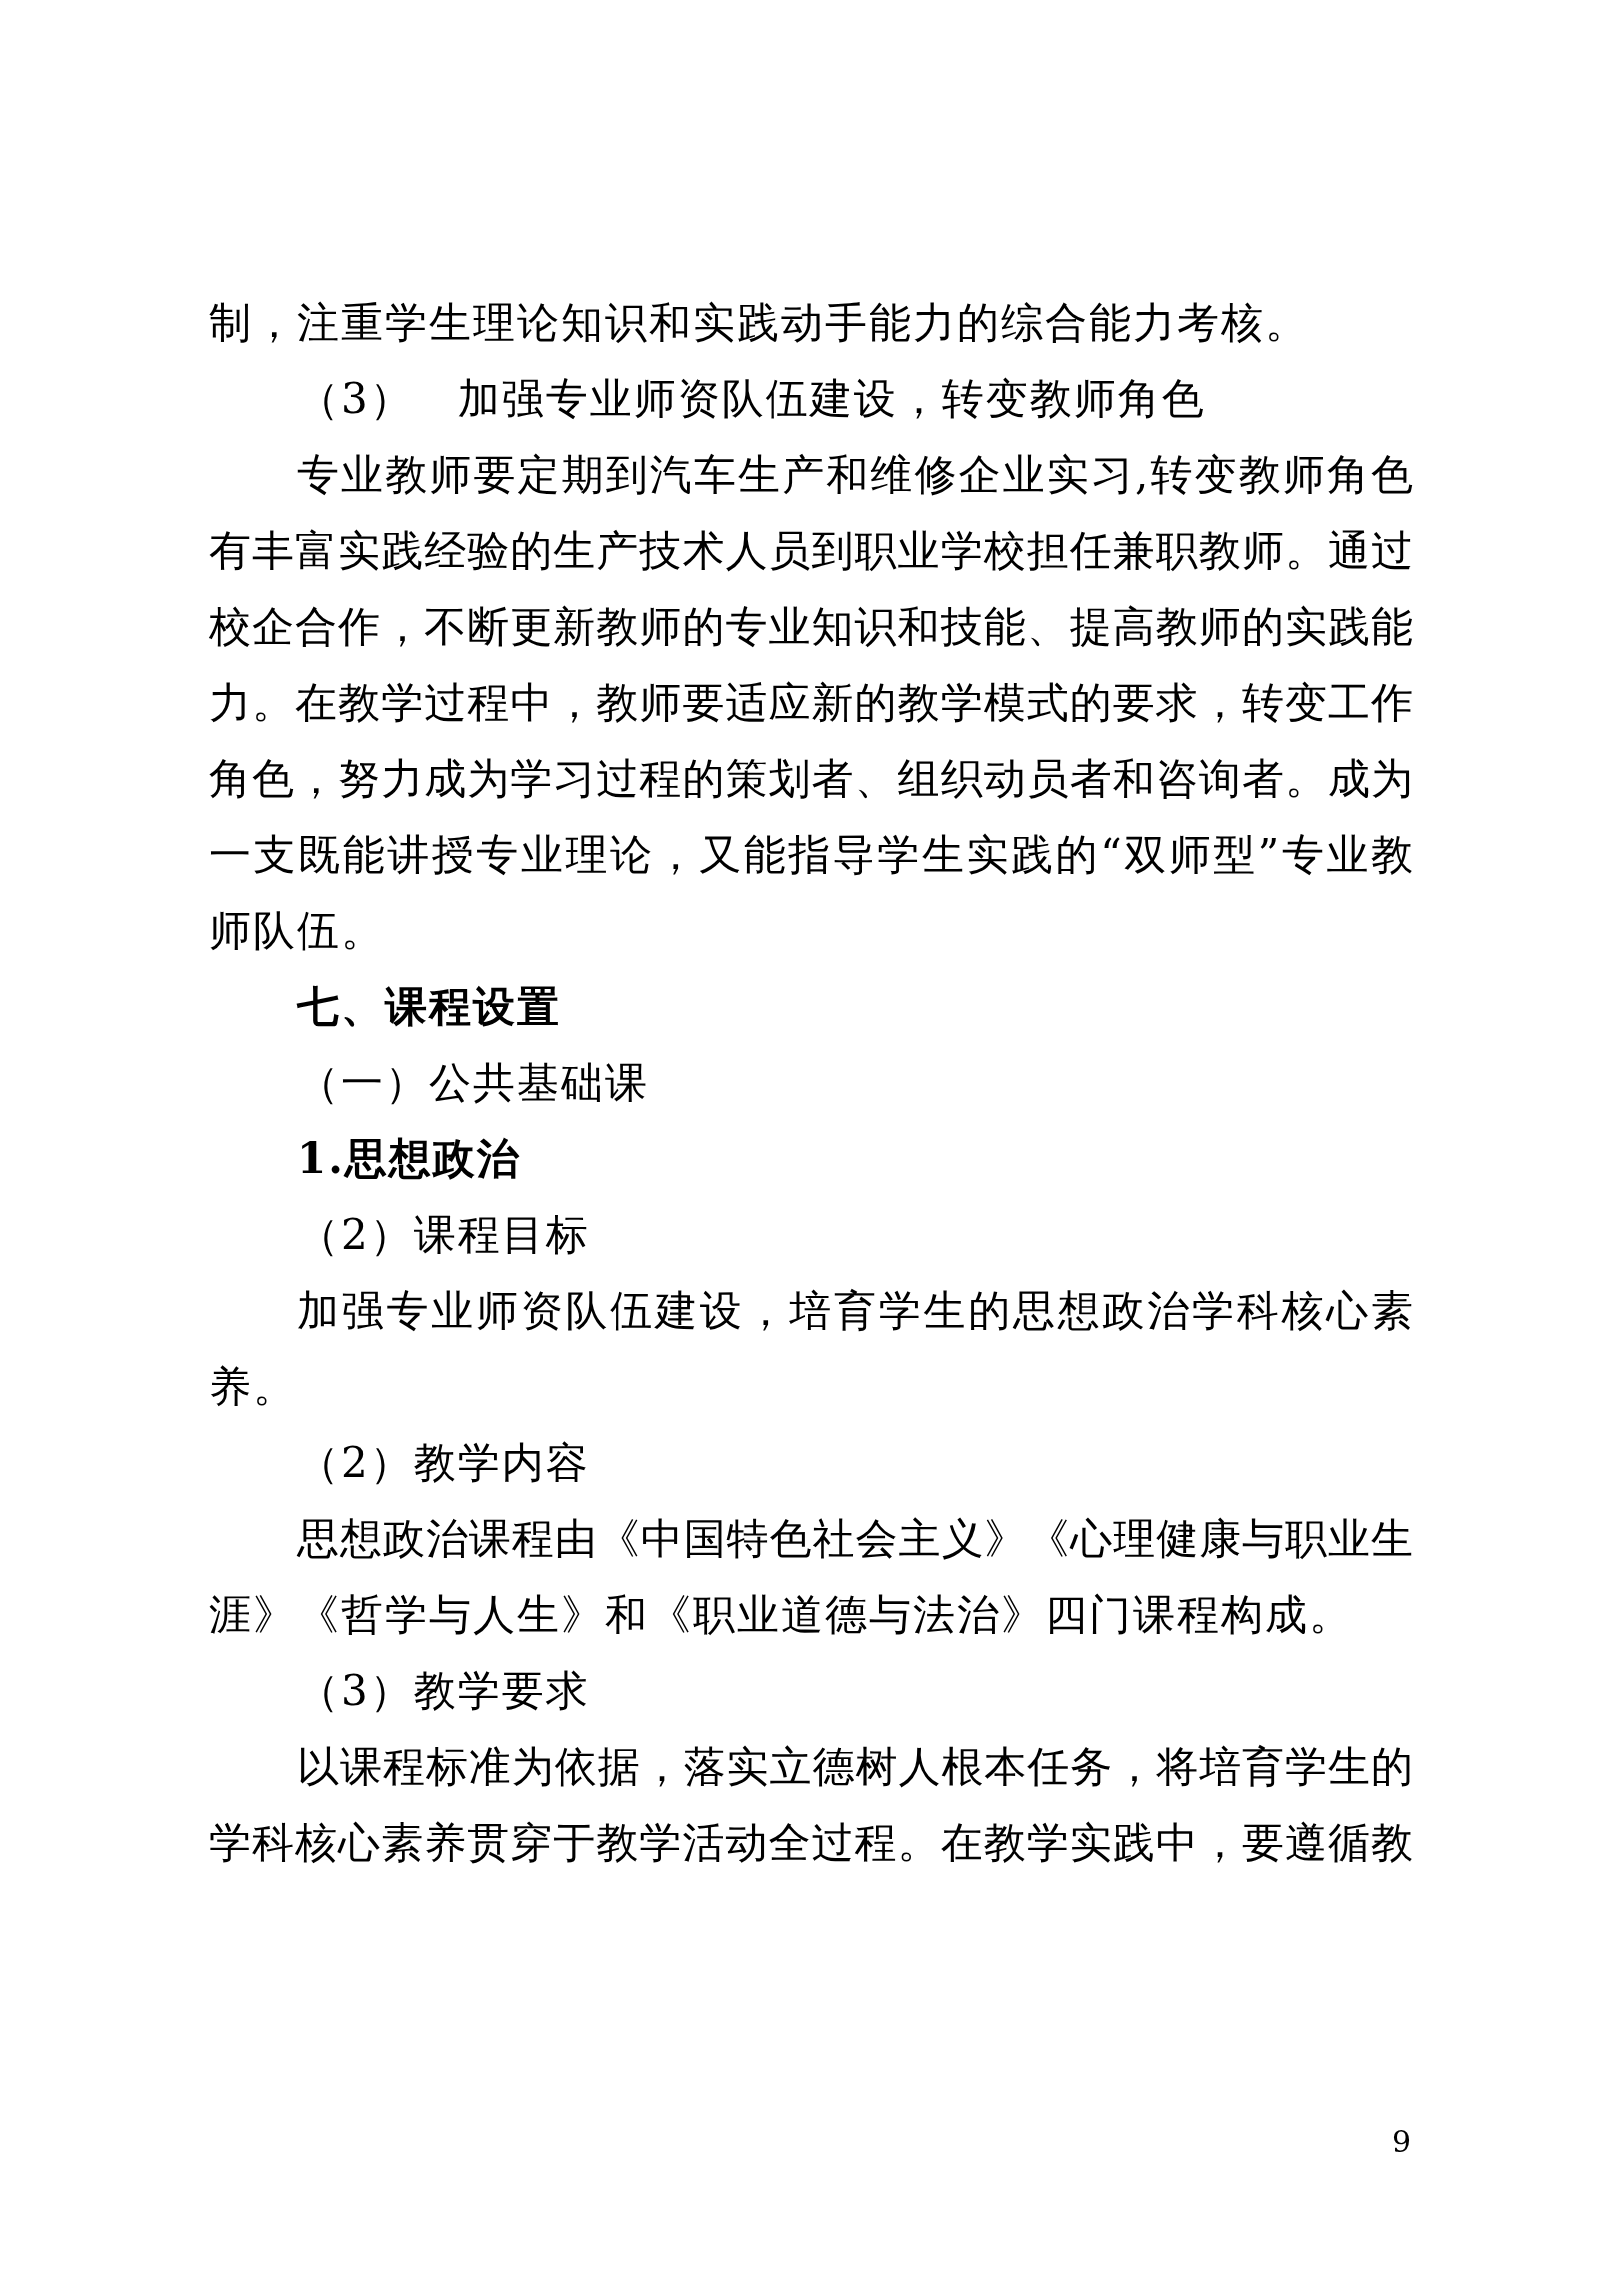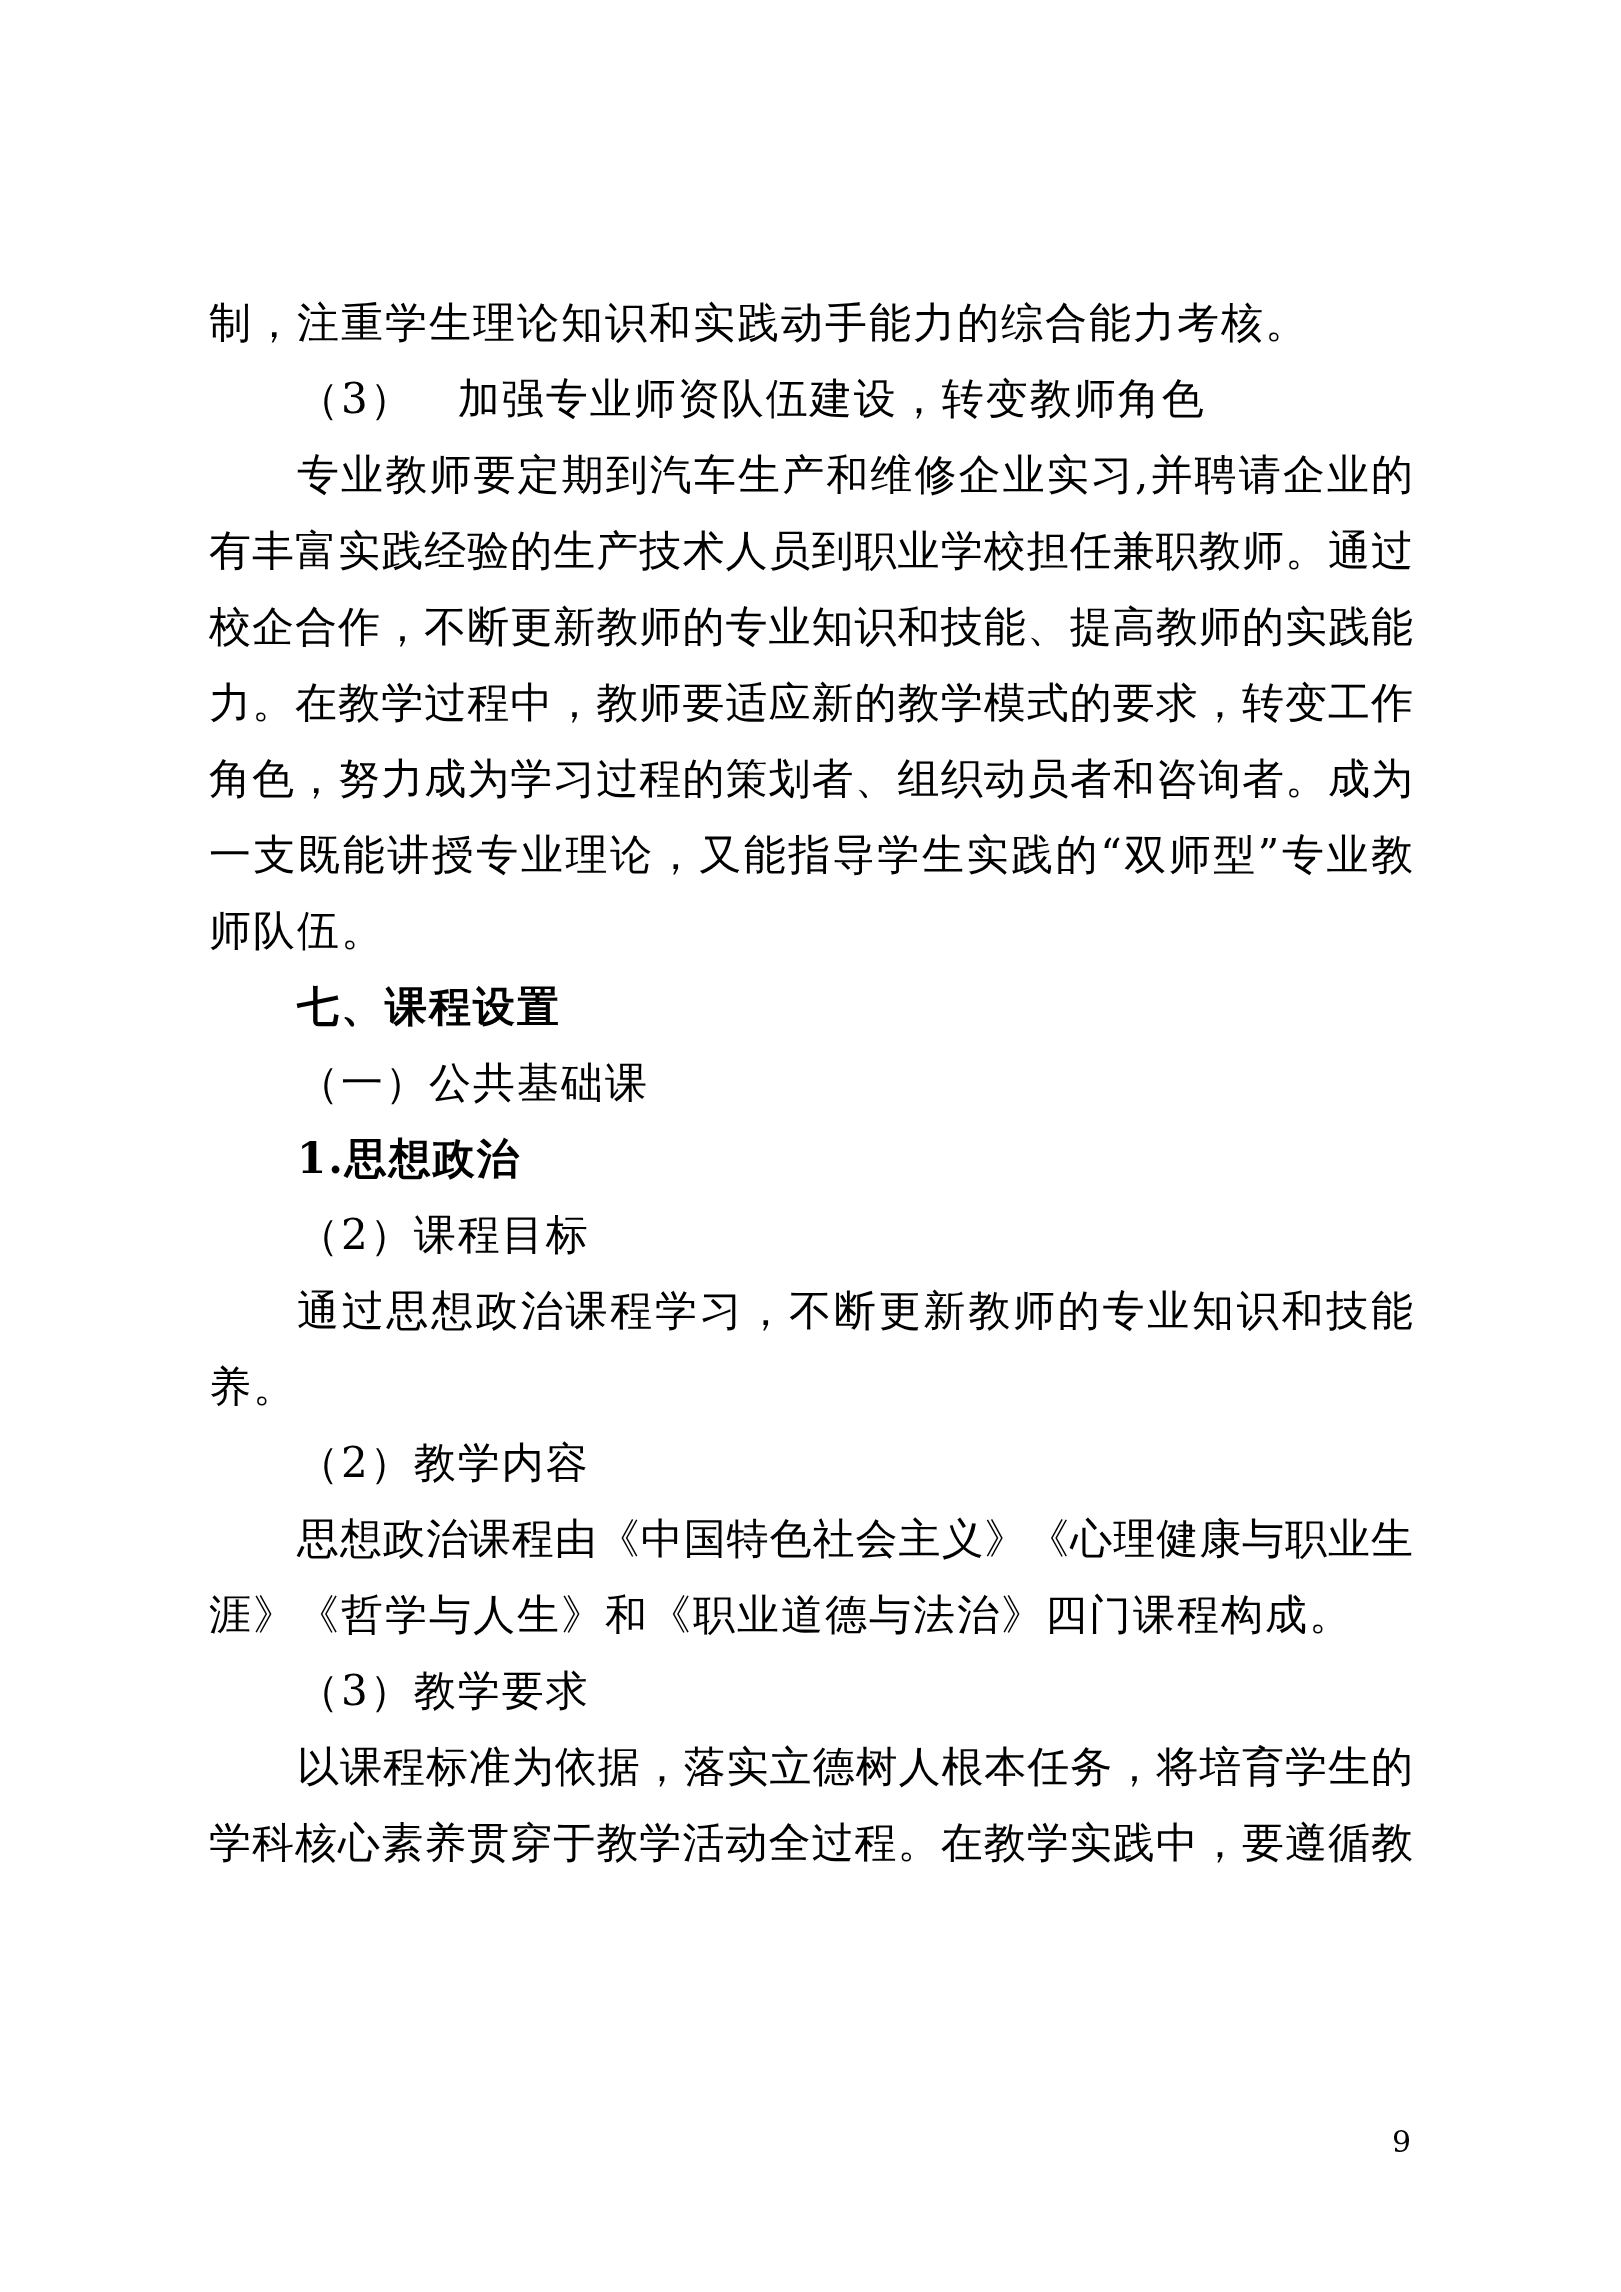--- a/index.html
+++ b/index.html
@@ -52,32 +52,32 @@
     color: #000000;
   }
 </style>
 </head>
 <body>
 
 <div class="page">
   <div class="text-block" id="lines-container">
       <div class="line">制，注重学生理论知识和实践动手能力的综合能力考核。</div>
       <div class="line indent">（3）　加强专业师资队伍建设，转变教师角色</div>
-      <div class="line indent fill">专业教师要定期到汽车生产和维修企业实习,并聘请企业的</div>
+      <div class="line indent fill">专业教师要定期到汽车生产和维修企业实习,转变教师角色</div>
       <div class="line fill">有丰富实践经验的生产技术人员到职业学校担任兼职教师。通过</div>
       <div class="line fill">校企合作，不断更新教师的专业知识和技能、提高教师的实践能</div>
       <div class="line fill">力。在教学过程中，教师要适应新的教学模式的要求，转变工作</div>
       <div class="line fill">角色，努力成为学习过程的策划者、组织动员者和咨询者。成为</div>
       <div class="line fill">一支既能讲授专业理论，又能指导学生实践的“双师型”专业教</div>
       <div class="line">师队伍。</div>
       <div class="line indent bold">七、课程设置</div>
       <div class="line indent">（一）公共基础课</div>
       <div class="line indent bold">1.思想政治</div>
       <div class="line indent">（2）课程目标</div>
-      <div class="line indent fill">通过思想政治课程学习，不断更新教师的专业知识和技能</div>
+      <div class="line indent fill">加强专业师资队伍建设，培育学生的思想政治学科核心素</div>
       <div class="line">养。</div>
       <div class="line indent">（2）教学内容</div>
       <div class="line indent fill">思想政治课程由《中国特色社会主义》《心理健康与职业生</div>
       <div class="line">涯》《哲学与人生》和《职业道德与法治》四门课程构成。</div>
       <div class="line indent">（3）教学要求</div>
       <div class="line indent fill">以课程标准为依据，落实立德树人根本任务，将培育学生的</div>
       <div class="line fill">学科核心素养贯穿于教学活动全过程。在教学实践中，要遵循教</div>
     </div>
   <div class="page-number">9</div>
 </div>

